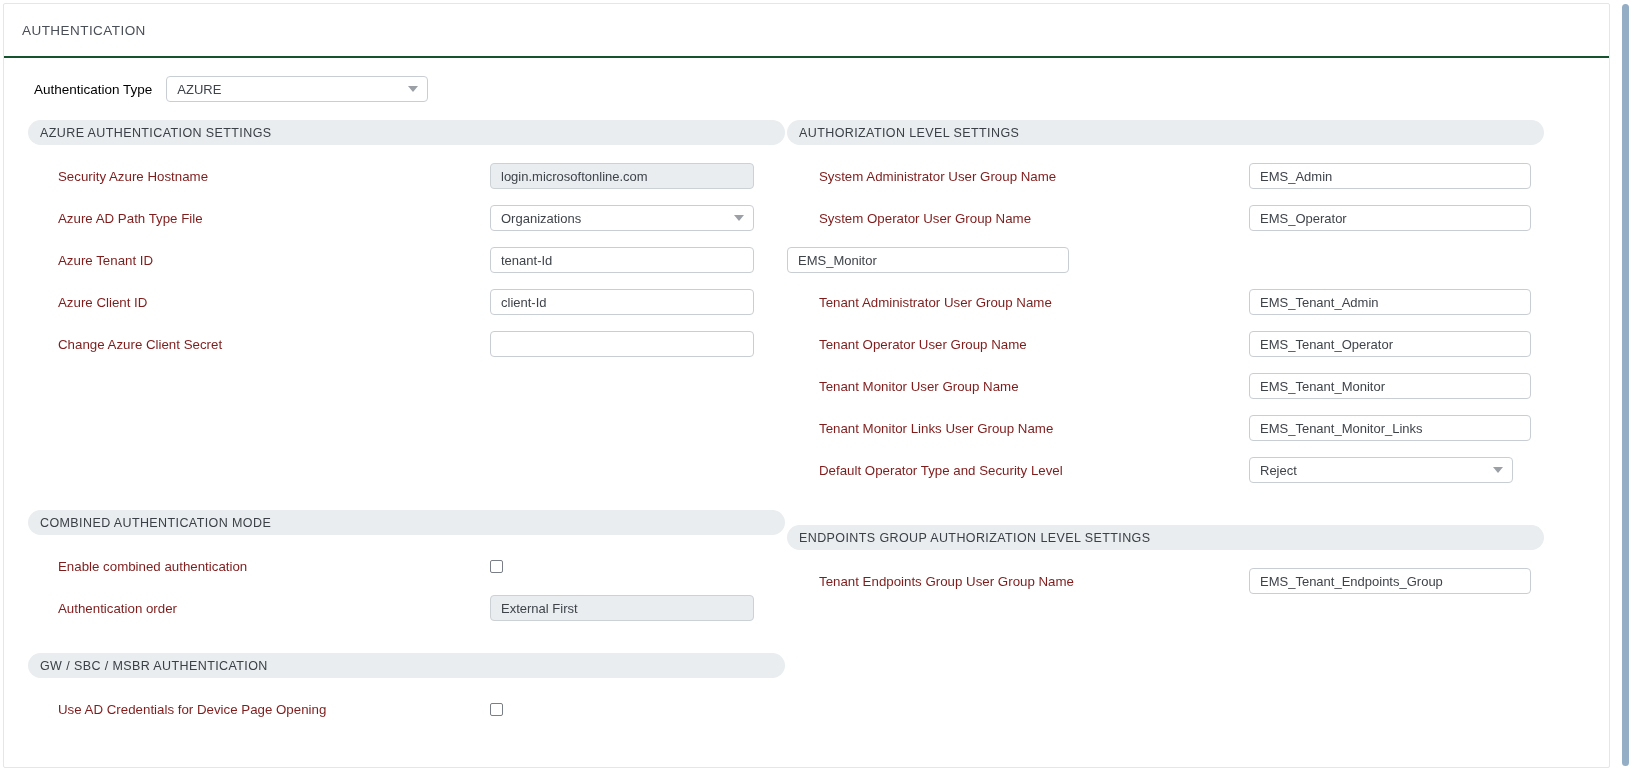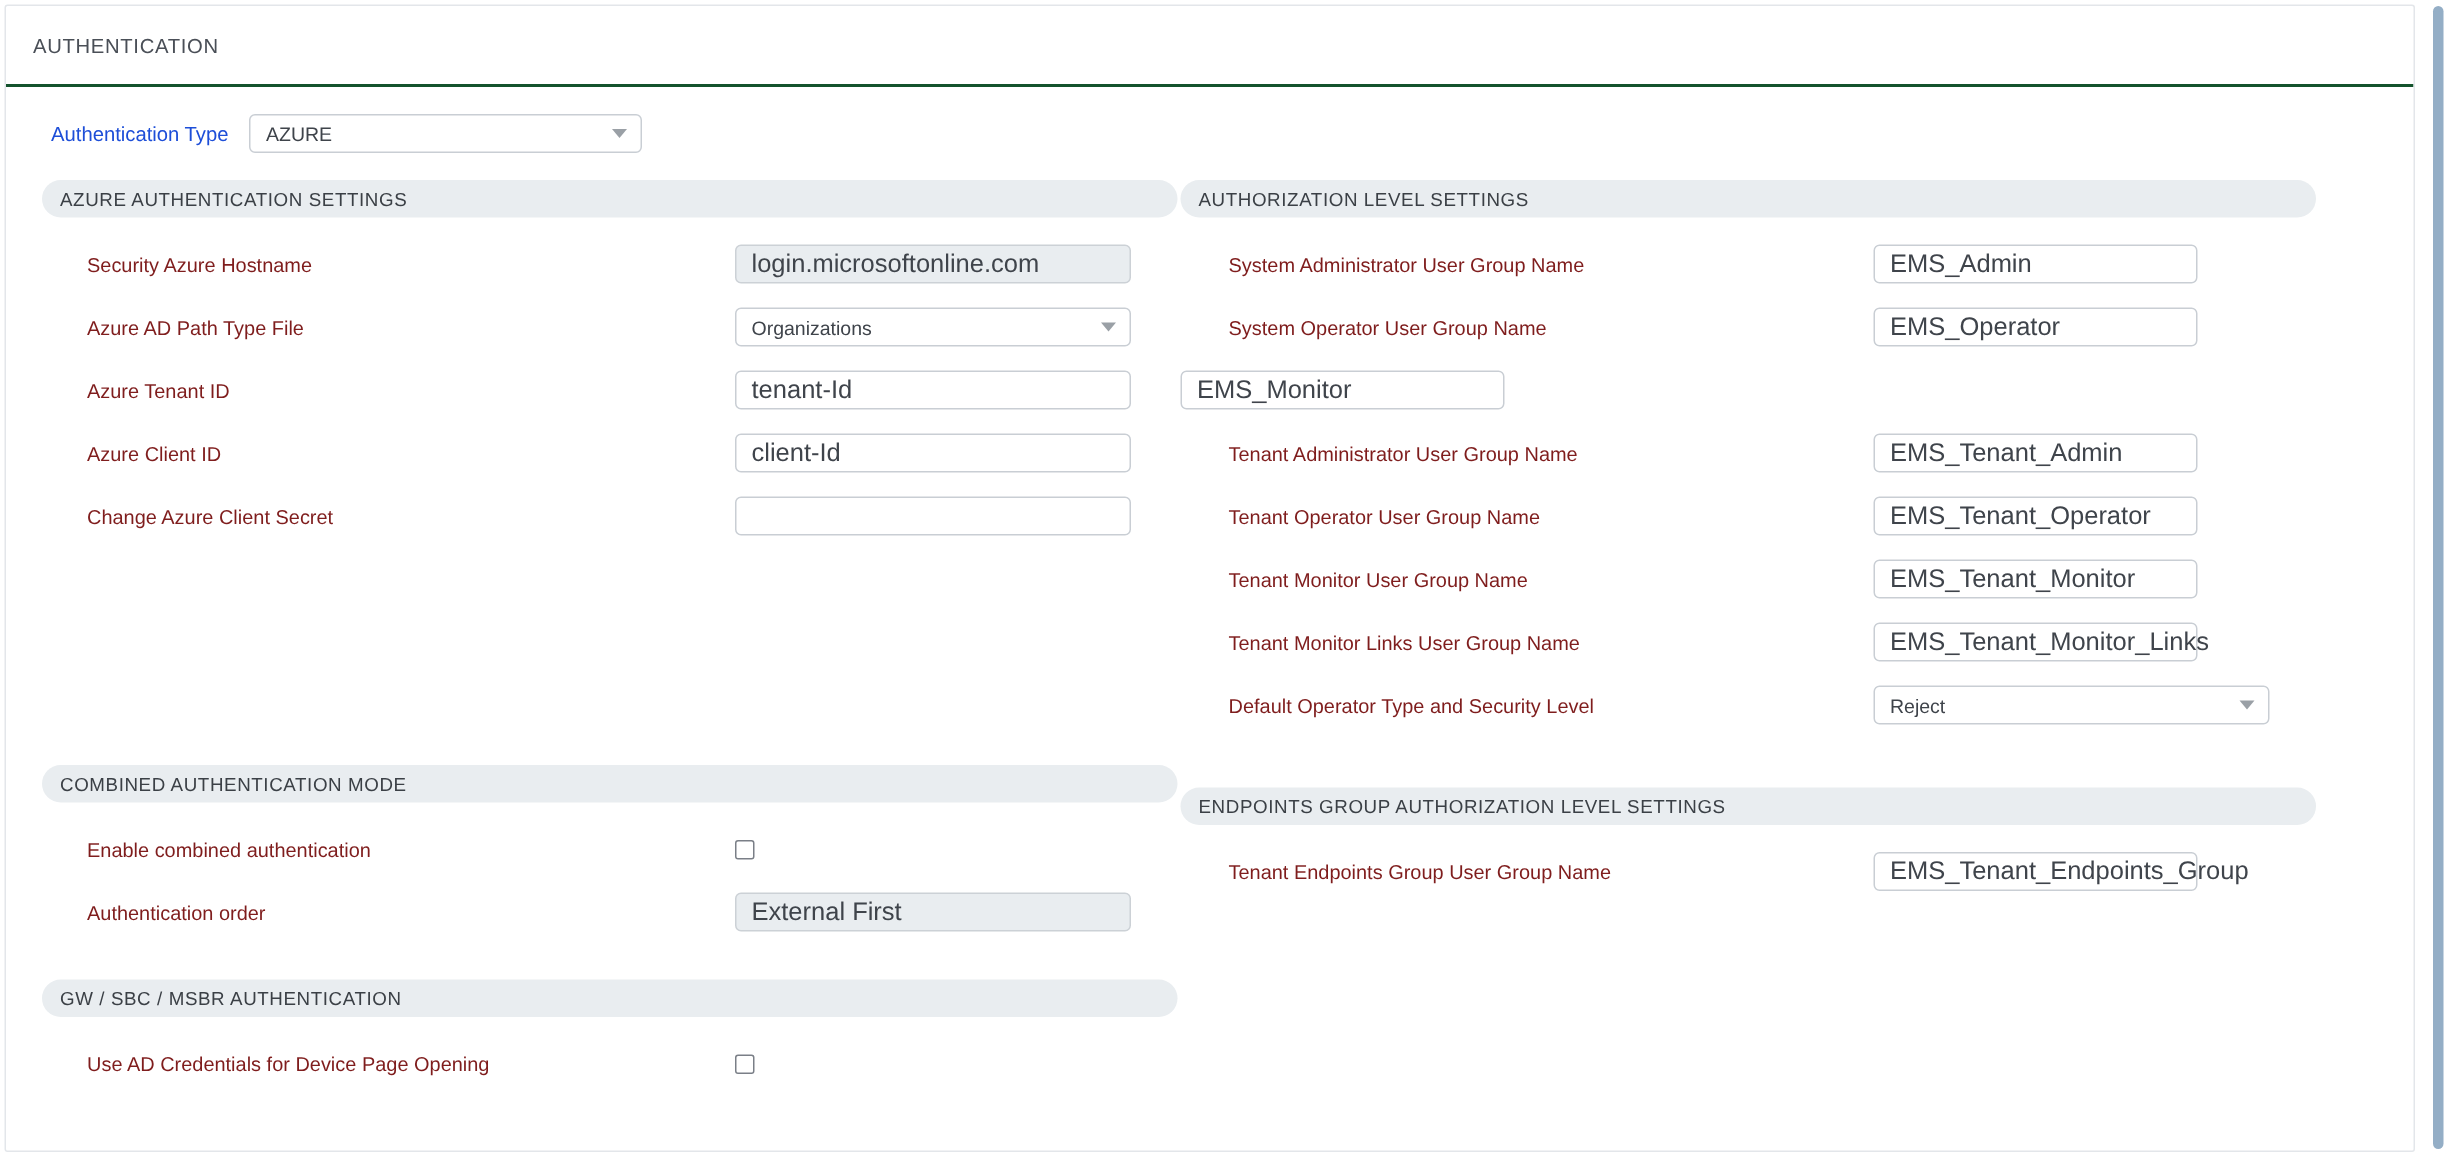--- a/index.html
+++ b/index.html
@@ -46,21 +46,21 @@
   }
   
   .auth-type-row {
     display: flex;
     align-items: center;
     padding-left: 30px;
     height: 62px;
   }
   .auth-type-label {
     font-size: 13.5px;
-    color: #1d4ed8;
+    color: #000000;
     margin-right: 14px;
   }
   .select-box {
     position: relative;
     width: 262px;
     height: 26px;
     border: 1px solid #c9ced4;
     border-radius: 4px;
     background: #ffffff;
     display: flex;
@@ -113,33 +113,33 @@
     width: 462px;
     flex: none;
   }
   .field-label.right-col { padding-left: 32px; width: 462px; }
   .text-input {
     width: 264px;
     height: 26px;
     border: 1px solid #c9ced4;
     border-radius: 4px;
     background: #ffffff;
-    font-size: 17px;
+    font-size: 13px;
     color: #3f444b;
     display: flex;
     align-items: center;
     padding-left: 10px;
     font-family: "Liberation Sans", sans-serif;
   }
   .text-input.disabled {
     background: #e9edf0;
     border-color: #ccd1d6;
     color: #3f444b;
   }
-  .text-input.wide-r { width: 216px; }
+  .text-input.wide-r { width: 282px; }
   .checkbox {
     width: 13px;
     height: 13px;
     border: 1.3px solid #7a7f87;
     border-radius: 2px;
     background: #ffffff;
   }
   .cb-cell { width: 264px; display: flex; align-items: center; padding-left: 0px; }
 
   

